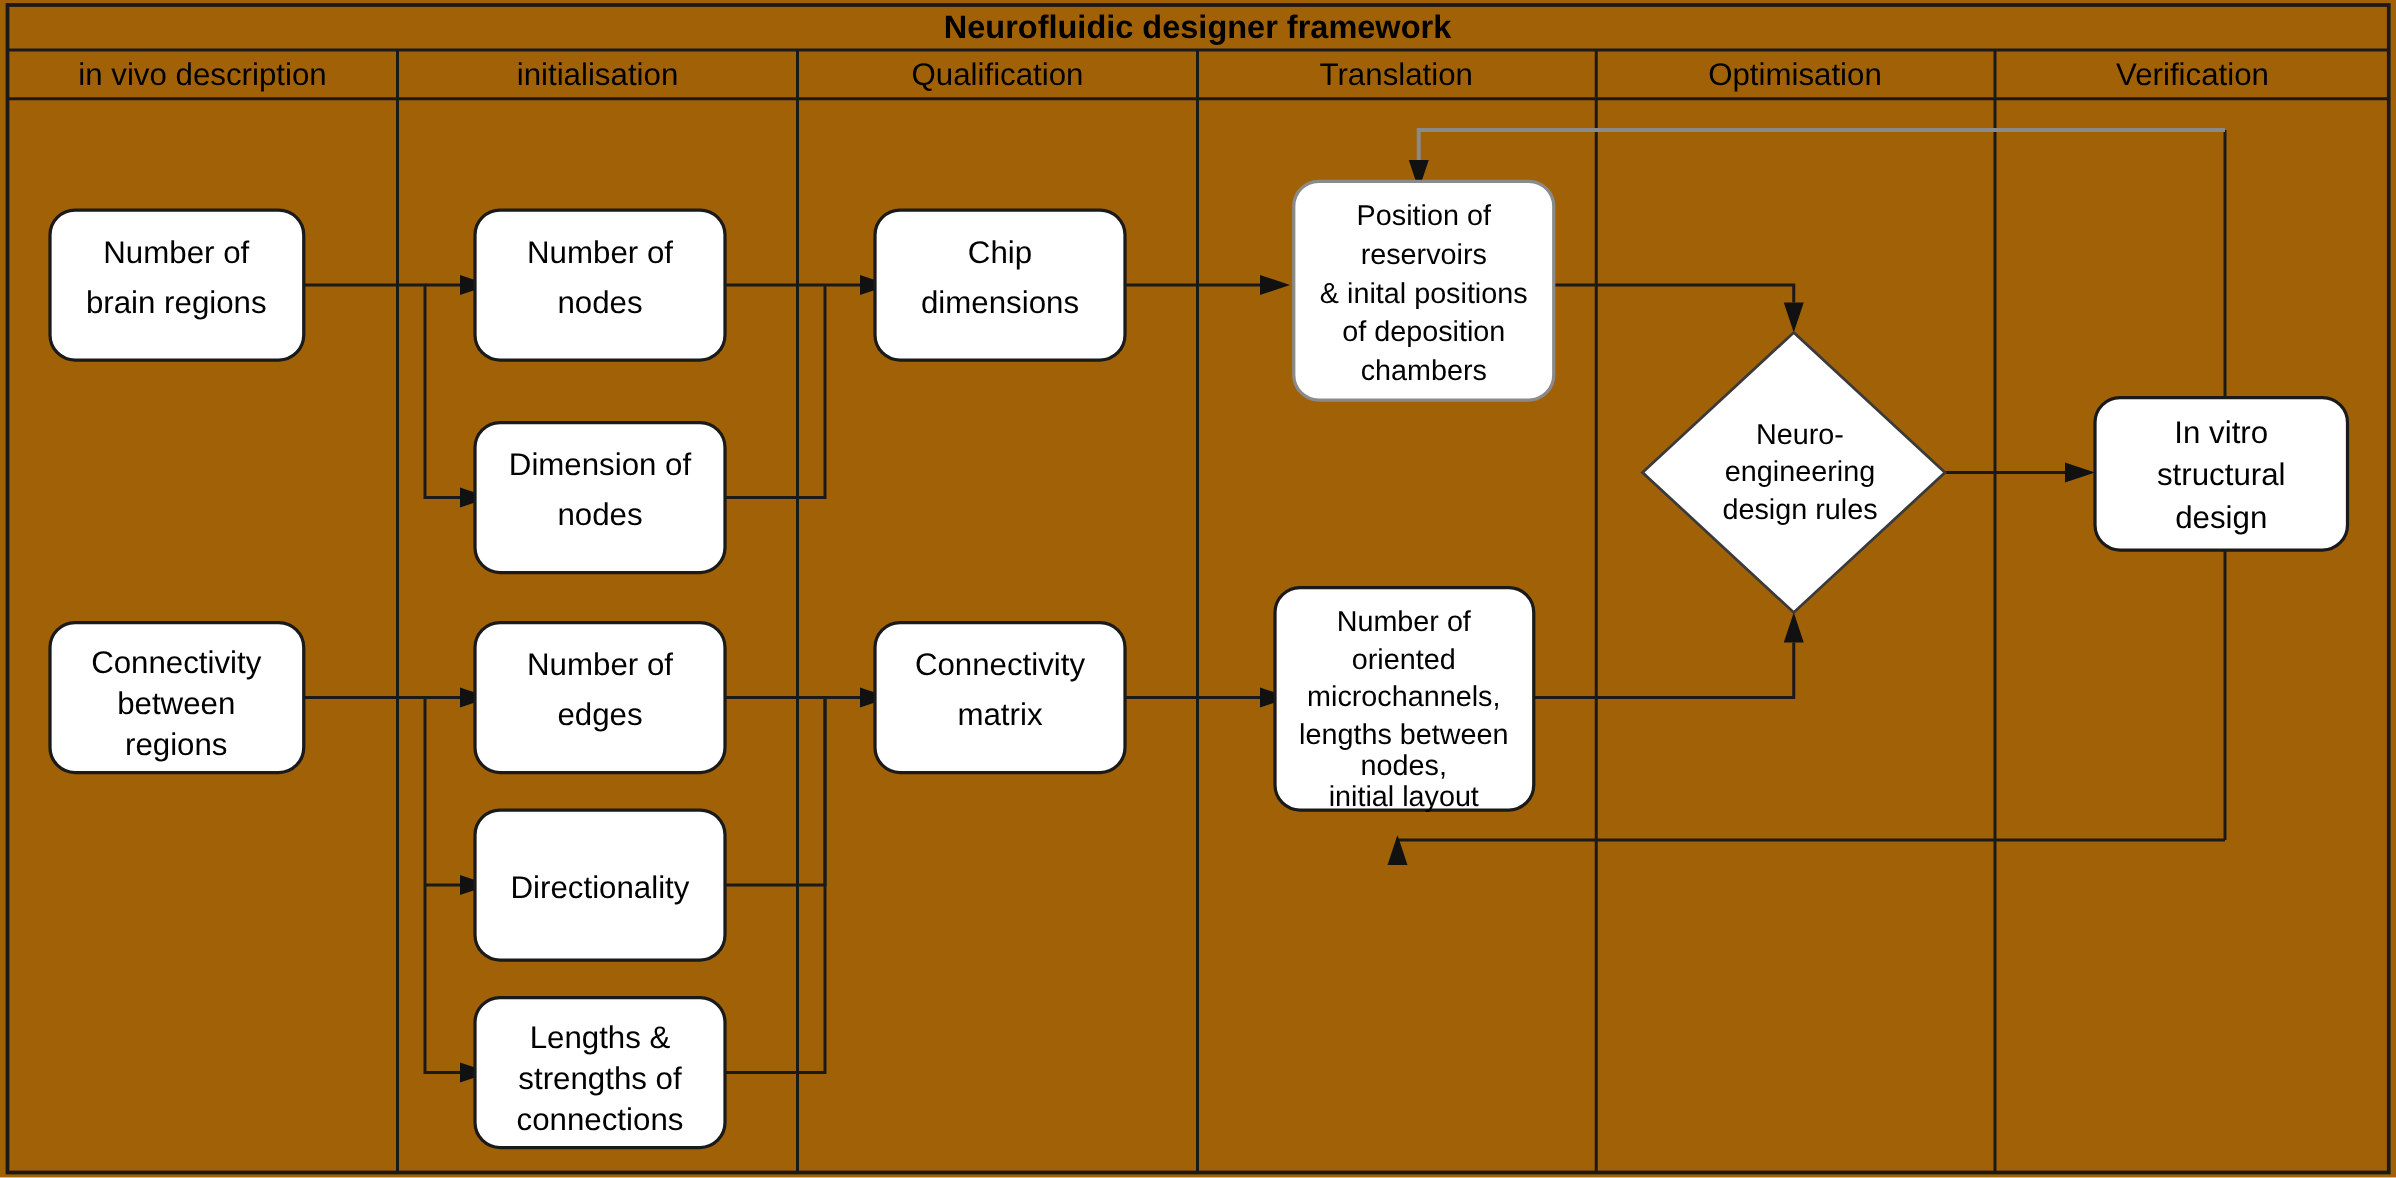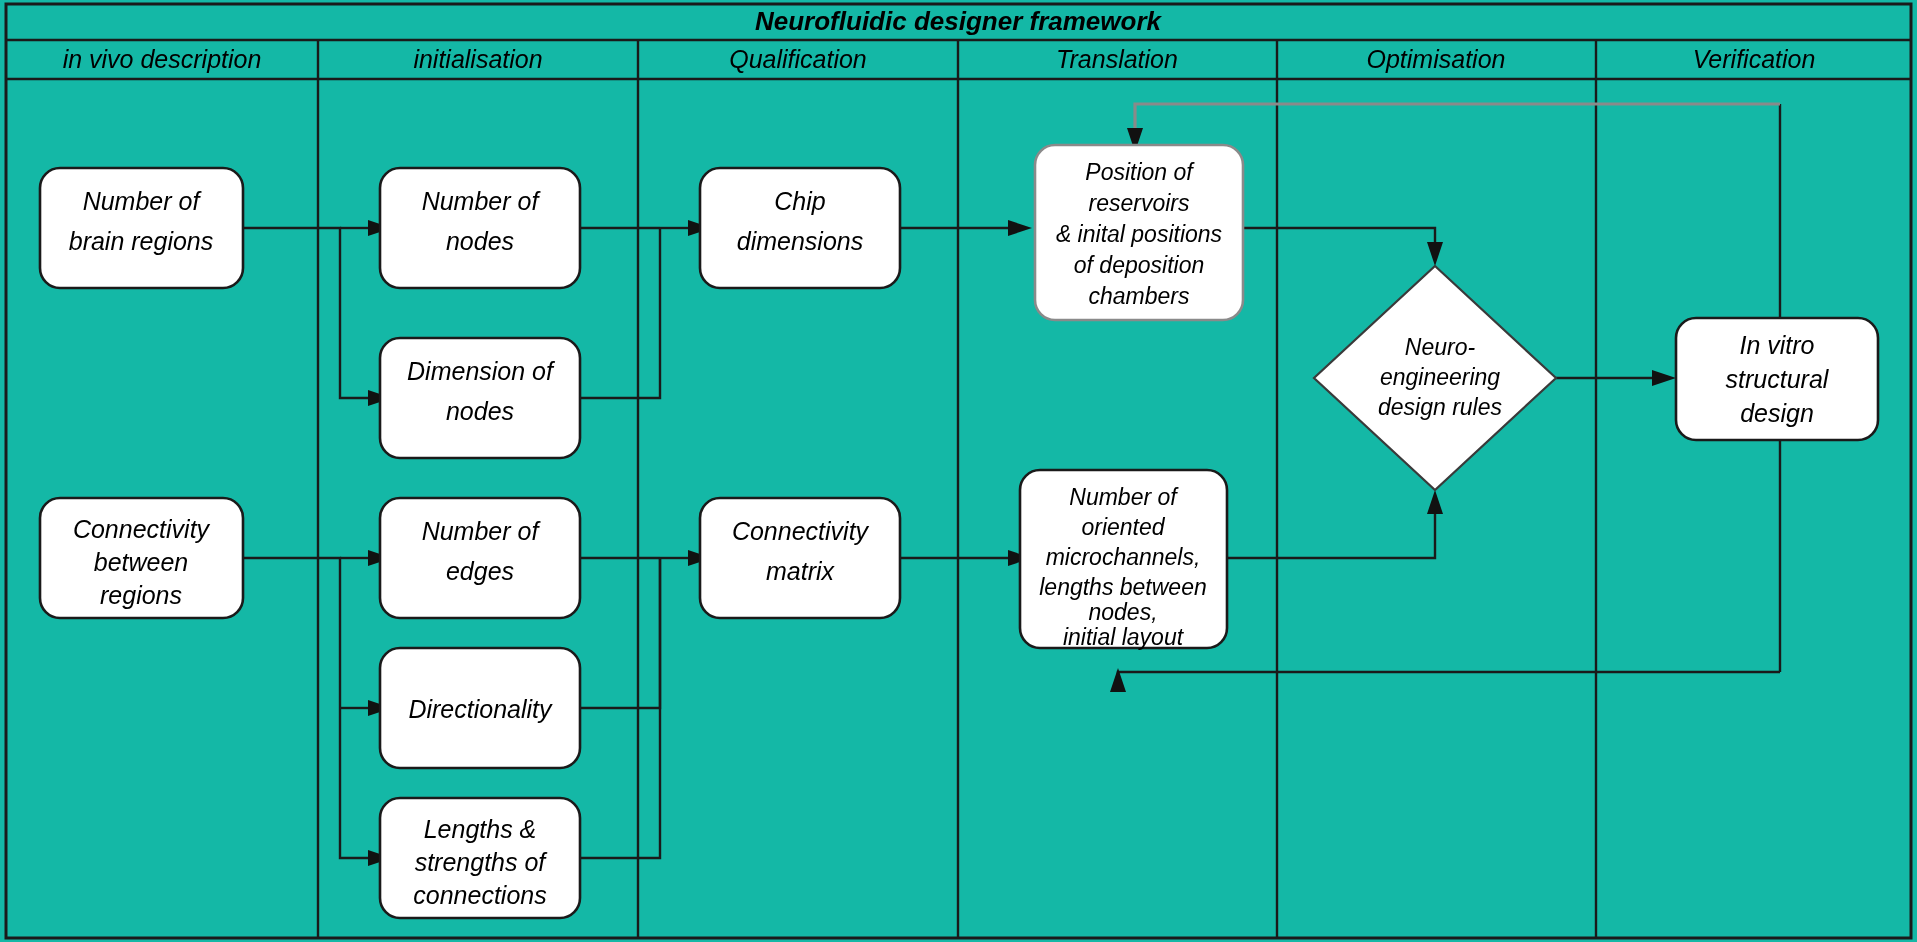--- a/index.html
+++ b/index.html
@@ -4,24 +4,23 @@
 <style>
   html, body {
     margin: 0;
     padding: 0;
     background: #ffffff;
   }
   #page {
     position: relative;
     width: 1917px;
     height: 942px;
-    background: #14b8a6;
+    background: #a16207;
     font-family: "Liberation Sans", sans-serif;
     overflow: hidden;
-    font-style: italic;
   }
   svg#chart {
     position: absolute;
     top: 0;
     left: 0;
     width: 1917px;
     height: 942px;
   }
   .divider {
     stroke: #1a1a1a;

